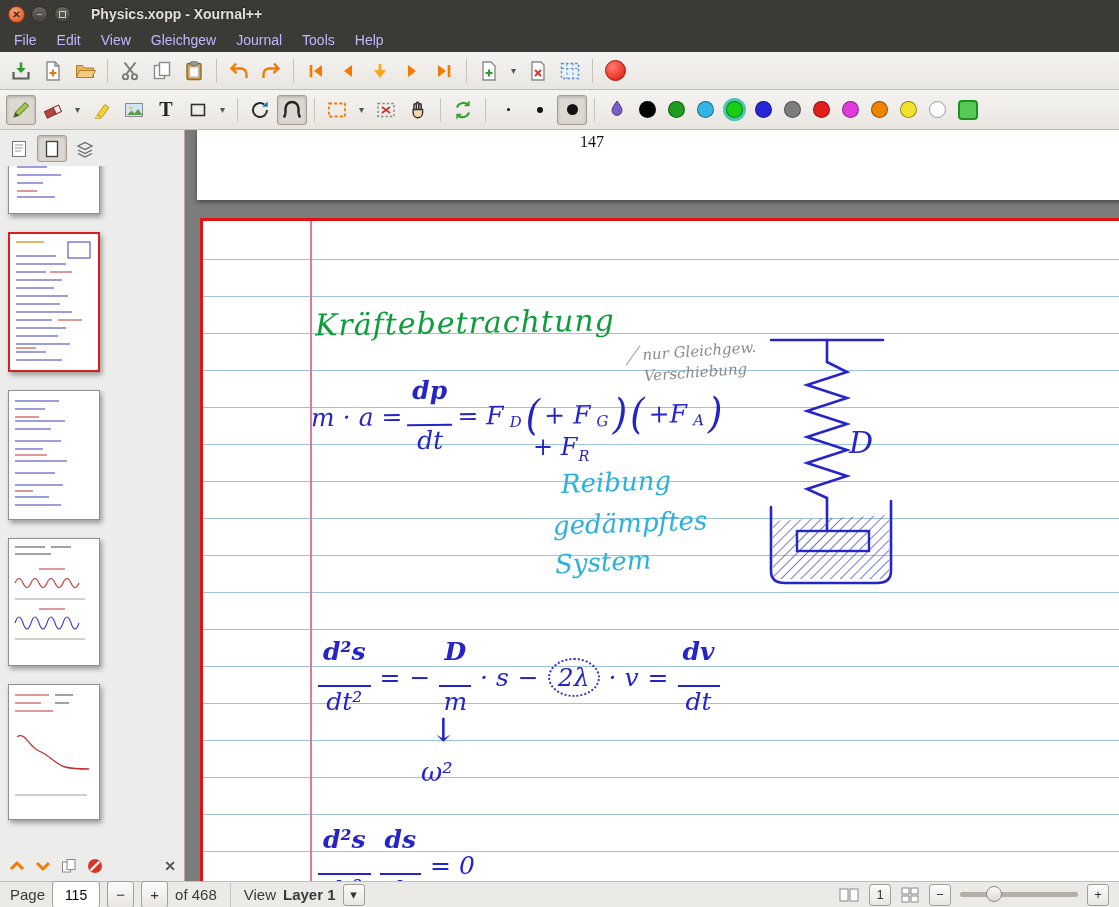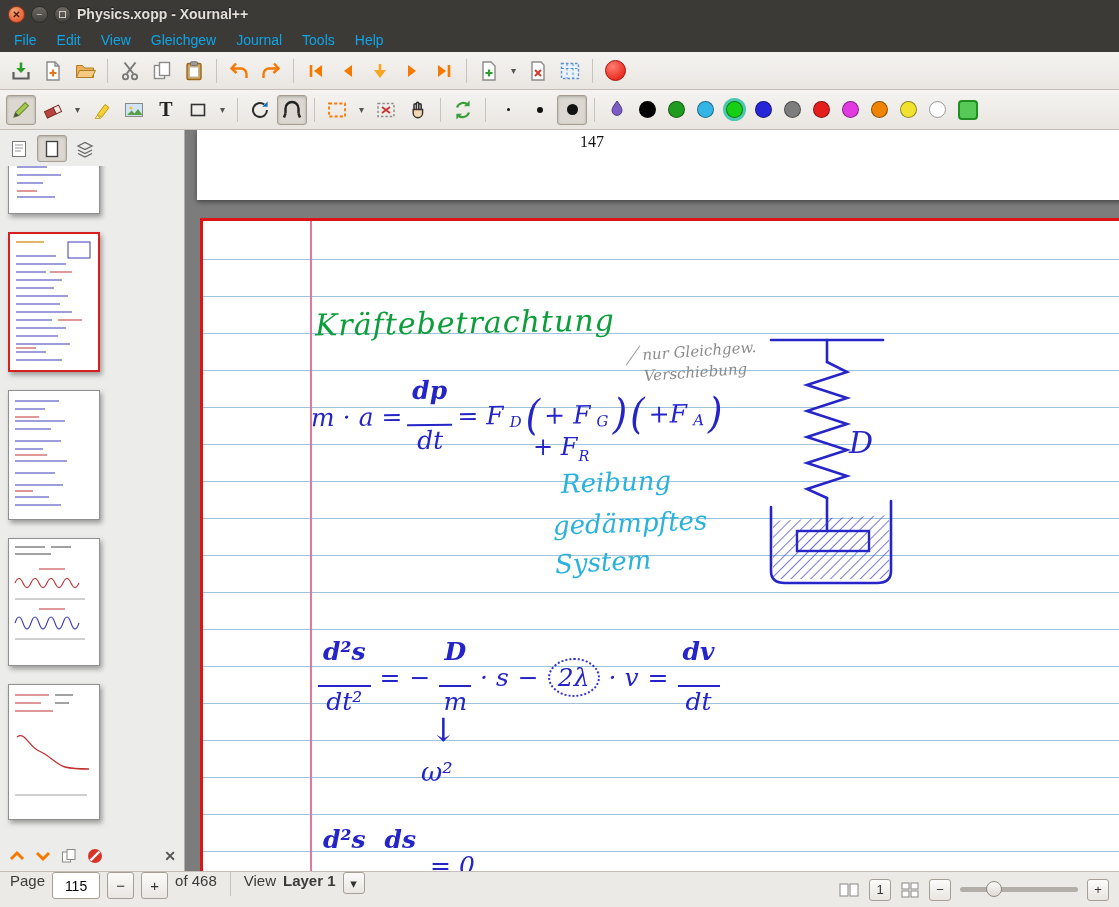--- a/index.html
+++ b/index.html
@@ -7,25 +7,25 @@
   body { font-family:"Liberation Sans", sans-serif; background:#7c7c7c; font-size:14px; }
   .app { width:1119px; height:907px; display:flex; flex-direction:column; }
 
   
   .titlebar { height:28px; background:#3b3a36; display:flex; align-items:center; padding:0 8px; flex:0 0 auto; }
   .wb { width:17px; height:17px; border-radius:50%; display:flex; align-items:center; justify-content:center;
         font-size:10px; margin-right:6px; }
   .wb-close { background:radial-gradient(circle at 35% 30%, #f3a374, #df4b1e); border:1px solid #9c3312; color:#4a1c08; font-weight:bold; }
   .wb-gray { background:linear-gradient(#6b6861,#44423d); border:1px solid #2b2a26; color:#cfccc5; }
   .wb-max-glyph { width:7px; height:7px; border:1.5px solid #cfccc5; }
-  .win-title { color:#e3dfd8; font-weight:bold; font-size:14px; text-shadow:0 -1px 1px #1a1a18; }
+  .win-title { color:#e3dfd8; font-weight:bold; font-size:14px; margin-left:14px; text-shadow:0 -1px 1px #1a1a18; }
 
   
   .menubar { height:24px; background:#3b3a36; display:flex; align-items:center; padding:0 4px; flex:0 0 auto; }
-  .menu-item { color:#0ea5e9; font-size:14px; padding:2px 10px; cursor:default; }
+  .menu-item { color:#c4b5fd; font-size:14px; padding:2px 10px; cursor:default; }
 
   
   .toolbar { background:linear-gradient(#f5f3f1,#e9e6e1); border-bottom:1px solid #c3bfb8; display:flex;
              align-items:center; padding:0 5px; flex:0 0 auto; }
   .toolbar1 { height:38px; }
   .toolbar2 { height:40px; }
   .sep { width:1px; height:24px; background:#c8c4bc; margin:0 6px; flex:0 0 auto; }
   .tbtn { min-width:30px; height:30px; border-radius:3px; display:flex; align-items:center; justify-content:center;
           border:1px solid transparent; flex:0 0 auto; margin:0 1px; }
   .tbtn.pressed { background:#dcd8d1; border-color:#a69d90; box-shadow:inset 0 1px 3px rgba(0,0,0,.22); }
@@ -89,21 +89,21 @@
   .hw-f3 { left:115px; top:606px; gap:9px; }
   .frac { display:inline-flex; flex-direction:column; align-items:center; line-height:1.05; }
   .frac .num { border-bottom:2.2px solid currentColor; padding:0 5px 20px;font-weight:bold; }
   .frac .den { padding-top:2px; }
   .sub { font-size:0.6em; position:relative; top:0.45em; margin-left:1px; }
   .paren { font-size:1.5em; font-weight:200; transform:scaleY(1.12); margin:0 -1px; }
   .circled { border:2.2px dotted #3434cc; border-radius:50%; padding:3px 8px; }
   .spring-svg { position:absolute; left:558px; top:110px; }
 
   
-  .statusbar { height:36px; background:#eceae6; border-top:1px solid #c3bfb8; display:flex; 
+  .statusbar { height:26px; background:#eceae6; border-top:1px solid #c3bfb8; display:flex; align-items:center;
                padding:0 10px; gap:7px; flex:0 0 auto; color:#3a3a3a; font-size:15px; }
   .page-input { width:48px; height:27px; border:1px solid #a69f95; border-radius:3px; text-align:center;
                 background:#fff; font-size:14px; font-family:"Liberation Sans", sans-serif; }
   .sq-btn { width:27px; height:27px; border:1px solid #a69f95; border-radius:3px;
             background:linear-gradient(#fcfbfa,#e9e6e1); display:flex; align-items:center; justify-content:center;
             font-size:15px; color:#333; }
   .sq-btn.small { width:22px; height:22px; font-size:13px; }
   .layer-name { font-weight:bold; }
   .sb-right { margin-left:auto; display:flex; align-items:center; gap:9px; }
   .zoom-track { width:118px; height:5px; background:#b3afa8; border-radius:3px; position:relative; }

